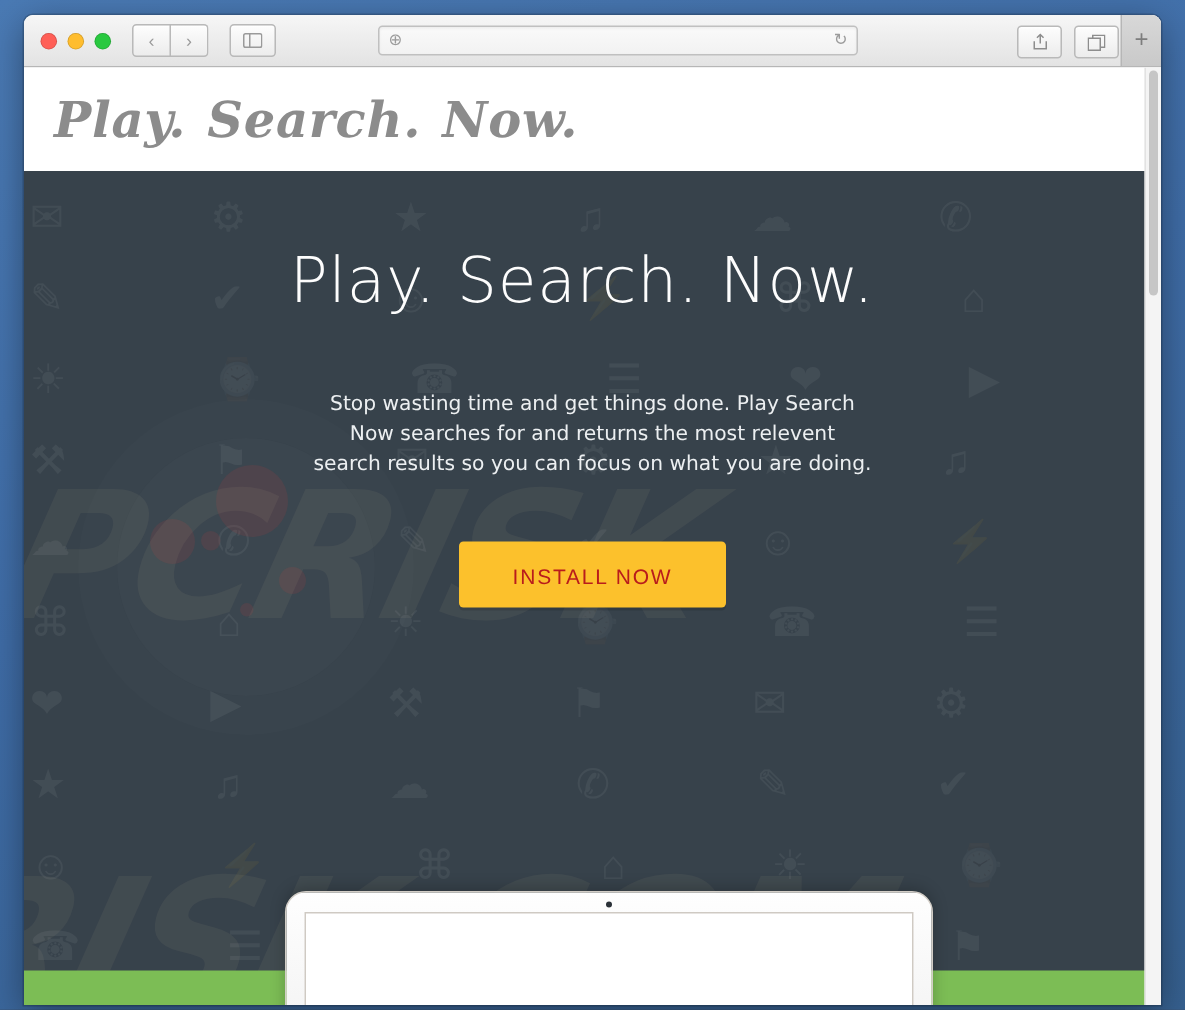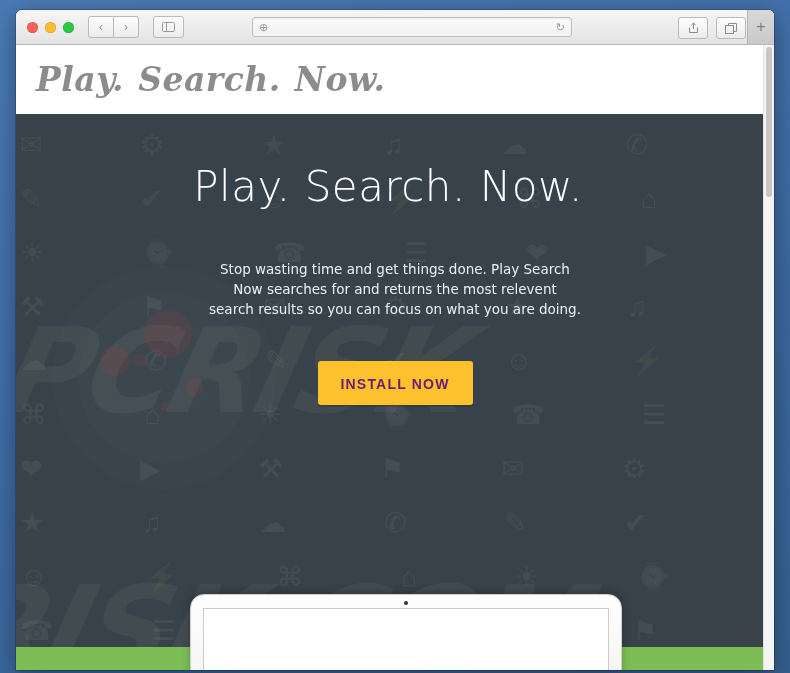--- a/index.html
+++ b/index.html
@@ -135,23 +135,23 @@
     letter-spacing:.5px;
   }
   #hero-title span{margin-right:14px;}
   #hero-sub{
     margin:48px auto 0;width:372px;
     font-size:13.5px;line-height:20px;color:#eceff1;
     font-family:"DejaVu Sans", sans-serif;
   }
   #install-btn{
     display:block;margin:42px auto 0;
-    width:155px;height:44px;line-height:44px;
+    width:178px;height:44px;line-height:44px;
     background:#fcc12c;border:none;border-radius:3px;
-    color:#701a75;font-size:14px;font-weight:bold;
+    color:#b91c1c;font-size:14px;font-weight:normal;
     letter-spacing:1.2px;
     box-shadow:0 2px 0 rgba(0,0,0,.12);
     cursor:pointer;
   }
 
   
   #laptop{
     position:absolute;left:174px;top:480px;width:432px;height:185px;
     background:linear-gradient(180deg,#fefefe,#e9e9e9);
     border:1px solid #d2cdc6;

